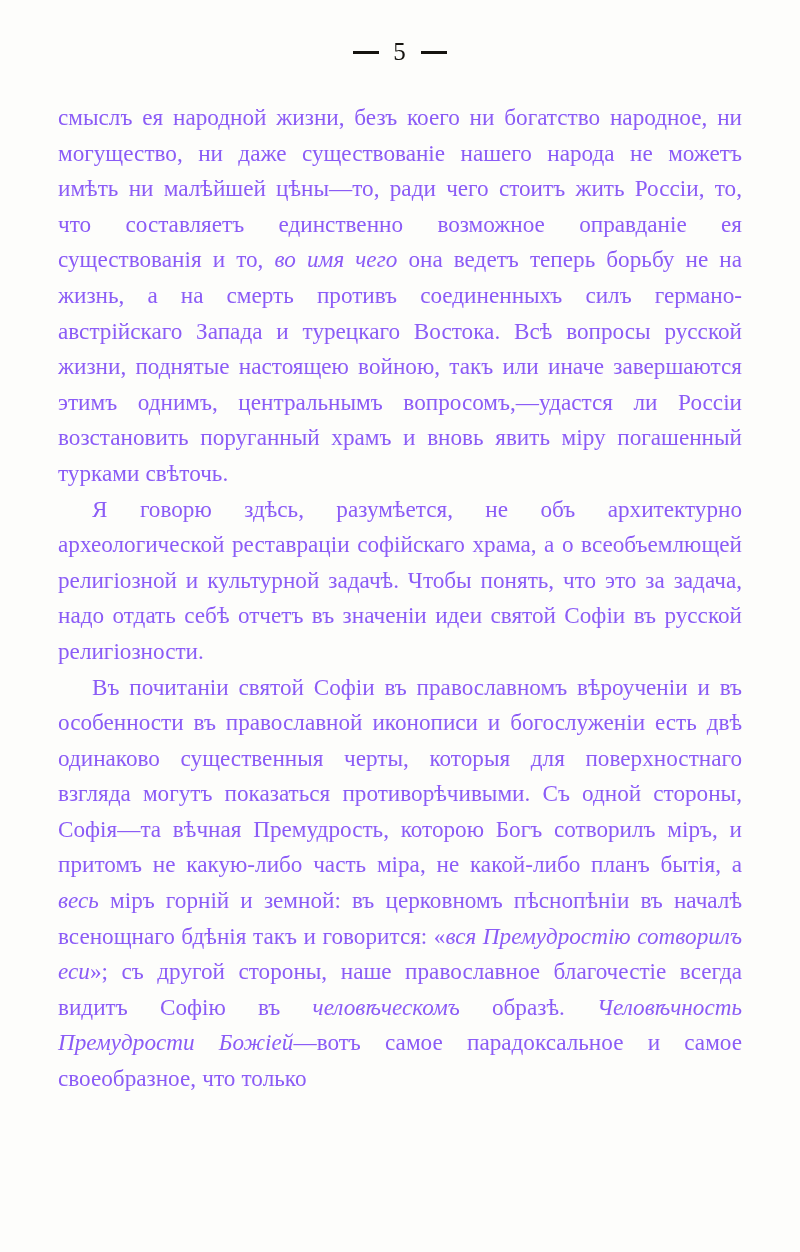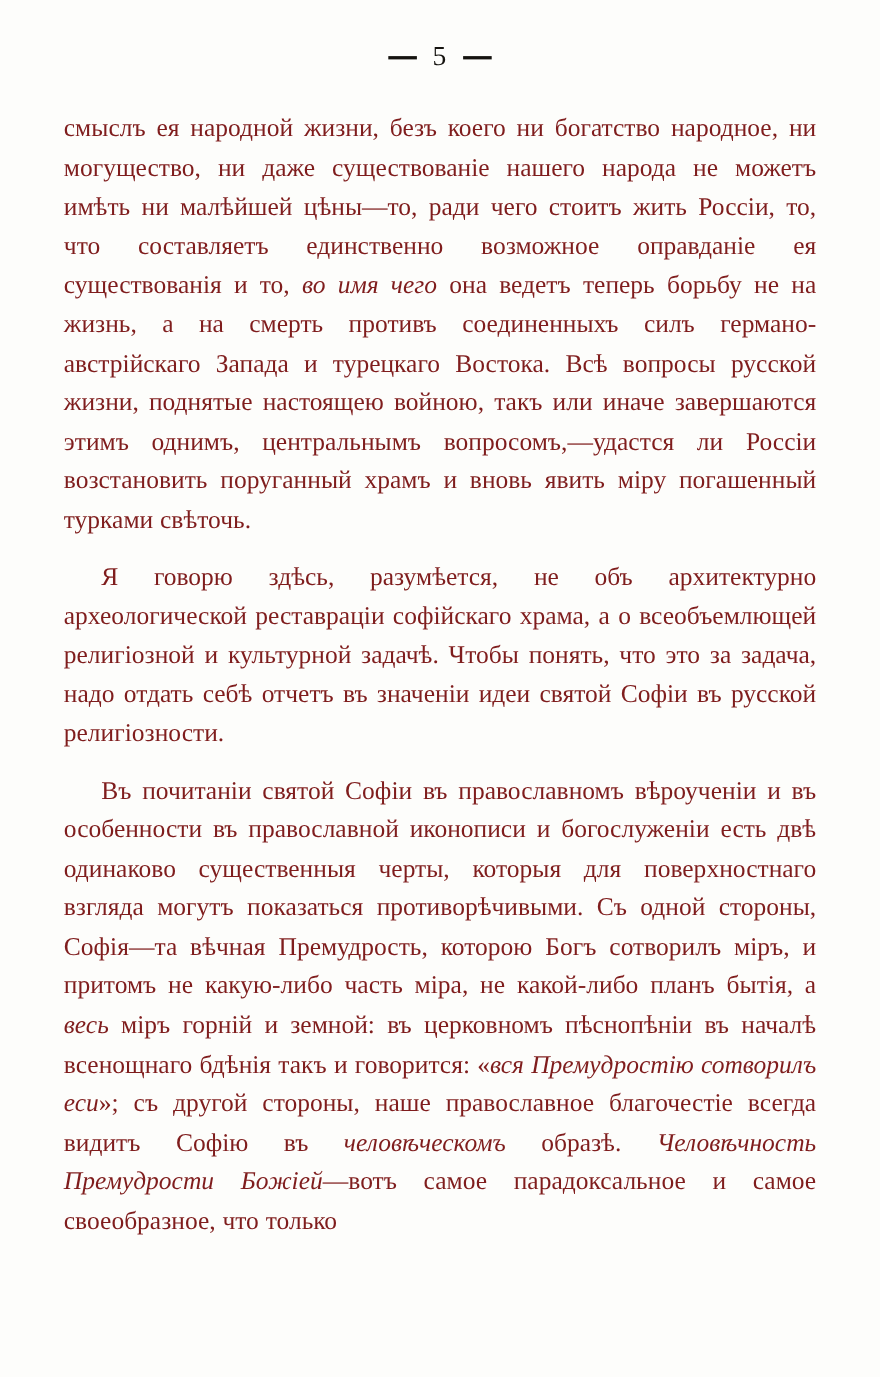--- a/index.html
+++ b/index.html
@@ -30,31 +30,31 @@
     display: inline-block;
     width: 26px;
     height: 3px;
     background: #15130f;
   }
   .body-text {
     margin: 34px 58px 0 58px;
     font-family: "Liberation Serif", serif;
     font-size: 23.2px;
     line-height: 35.6px;
-    color: #7f1d1d;
+    color: #8b5cf6;
     text-align: justify;
     text-justify: inter-word;
     -webkit-font-smoothing: none;
   }
   .para {
     margin: 0;
     text-indent: 0;
   }
   .para + .para {
-    margin-top: 16px;
+    margin-top: 0px;
   }
   .para.indented {
     text-indent: 34px;
   }
   .italic {
     font-style: italic;
   }
   
   .para {
     word-spacing: 0.4px;

